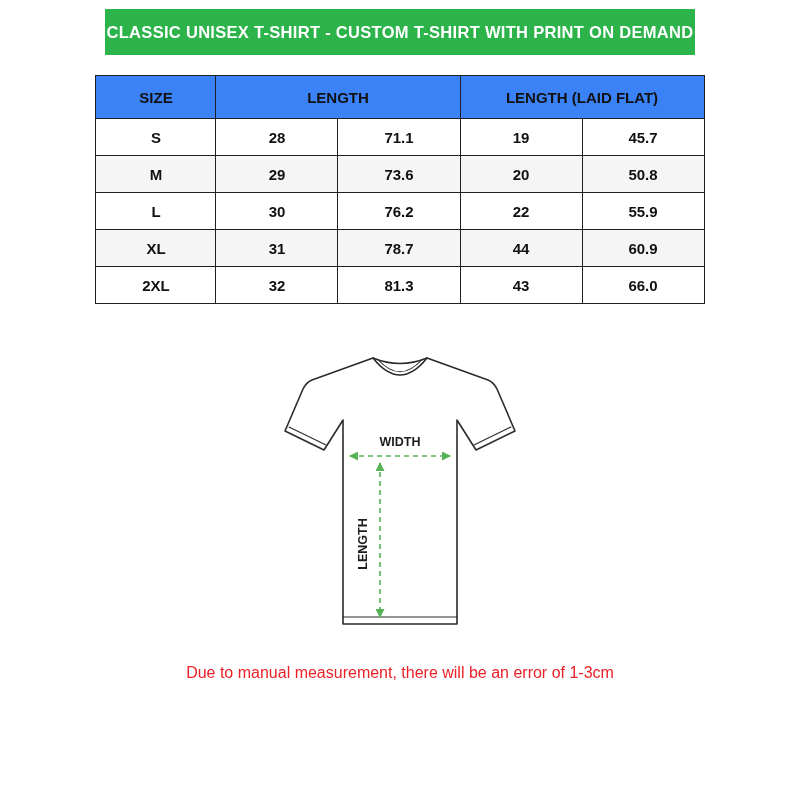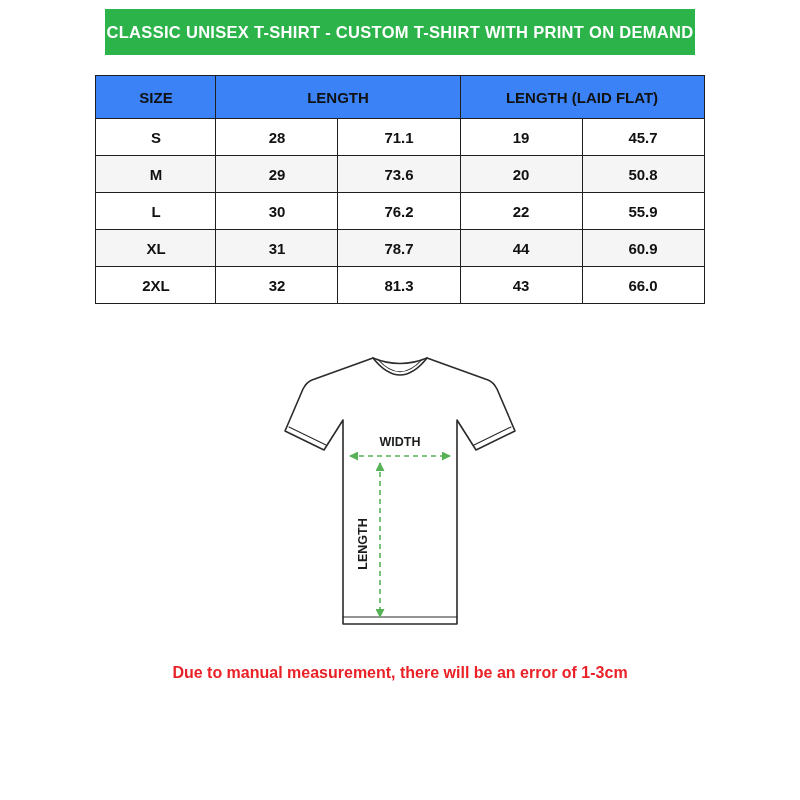--- a/index.html
+++ b/index.html
@@ -61,21 +61,21 @@
   }
   .size-table tr.alt {
     background: #f5f5f5;
   }
   .diagram {
     width: 300px;
     margin: 32px auto 0 auto;
   }
   .note {
     text-align: center;
-    font-weight: bold;
+    font-weight: normal;
     font-size: 16px;
     margin-top: 12px;
     color: #ea2127;
   }
 </style>
 </head>
 <body>
 
 <div class="page">
 

